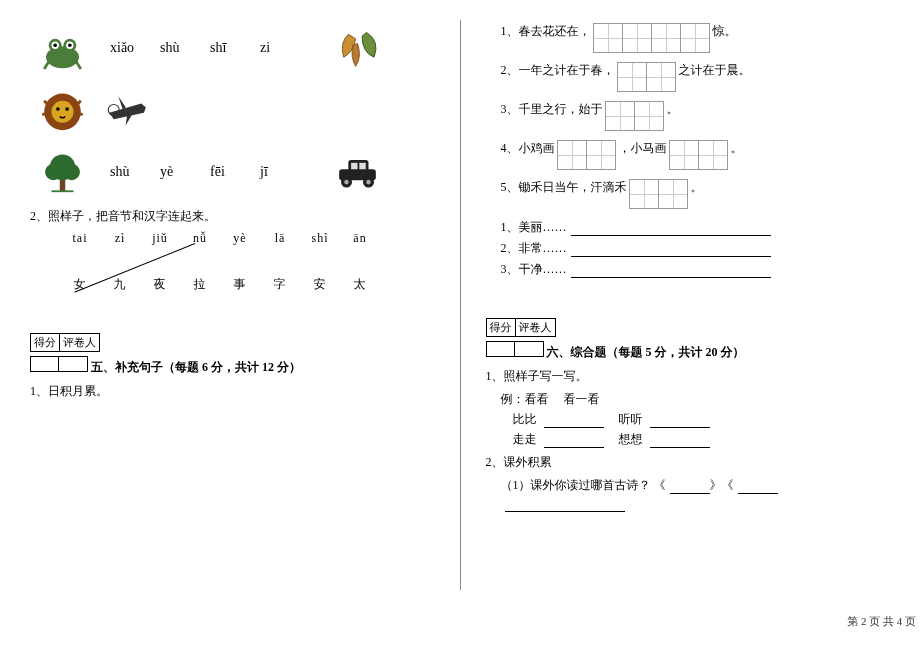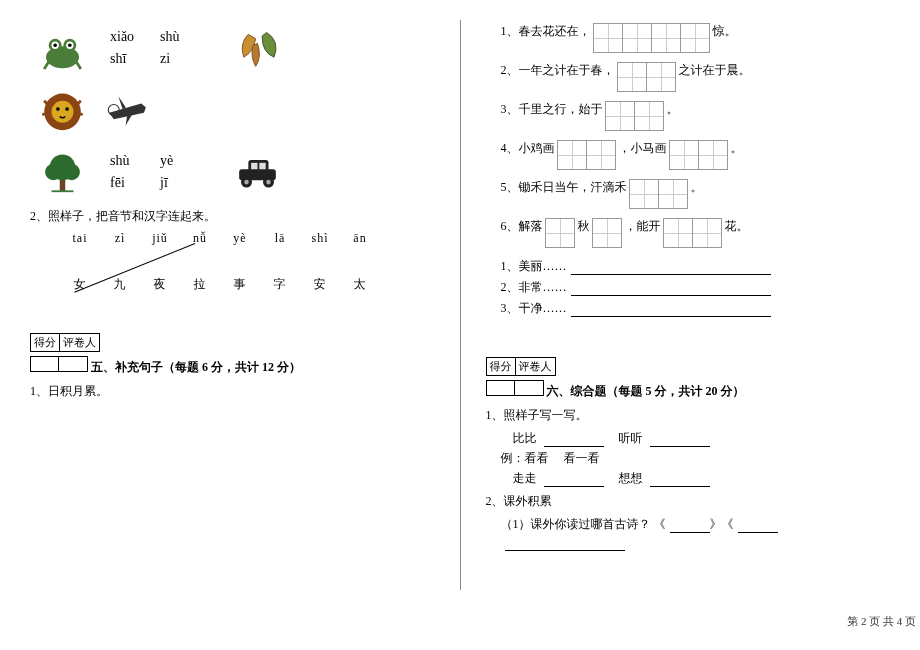--- a/index.html
+++ b/index.html
@@ -36,21 +36,21 @@
     .clip-img {
       width: 65px;
       height: 56px;
       display: flex;
       align-items: center;
       justify-content: center;
     }
     .clip-img svg { width: 55px; height: 50px; }
     .pinyin-pairs {
       display: flex;
-      flex-direction: column;
+      flex-direction: row;
       justify-content: center;
       margin: 0 15px;
       font-family: "Times New Roman", serif;
       font-size: 14px;
       line-height: 22px;
     }
     .pinyin-pairs span { display: inline-block; width: 50px; }
     .q2-title { font-size: 12px; margin: 8px 0 6px; }
     .syllable-row, .hanzi-row {
       display: flex;
@@ -303,63 +303,47 @@
       <span>。</span>
     </div>
     <div class="fill-line">
       <span>5、锄禾日当午，汗滴禾</span>
       <span class="char-boxes">
           <span class="char-box"></span>
           <span class="char-box"></span>
         </span>
       <span>。</span>
     </div>
-    <div class="fill-line">
-      <span>6、解落</span>
-      <span class="char-boxes">
-          <span class="char-box"></span>
-        </span>
-      <span>秋</span>
-      <span class="char-boxes">
-          <span class="char-box"></span>
-        </span>
-      <span>，能开</span>
-      <span class="char-boxes">
-          <span class="char-box"></span>
-          <span class="char-box"></span>
-        </span>
-      <span>花。</span>
-    </div>
 
     <div class="sent-make"><span>1、美丽……</span><span class="ublank"></span></div>
     <div class="sent-make"><span>2、非常……</span><span class="ublank"></span></div>
     <div class="sent-make"><span>3、干净……</span><span class="ublank"></span></div>
 
     <div class="section-header-row">
       <div class="score-box">
         <div>得分</div>
         <div>评卷人</div>
       </div><br>
       <div class="score-box" style="margin-top:-1px;">
         <div style="height:14px;"></div>
           <div></div>
       </div>
       <span class="section-title">六、综合题（每题 5 分，共计 20 分）</span>
     </div>
 
     <div class="subq">1、照样子写一写。</div>
     <div class="example-row">
+      <span>例：看看</span>&nbsp;&nbsp;&nbsp;&nbsp;
+      <span>看一看</span>
+    </div>
+    <div class="example-row">
       &nbsp;&nbsp;&nbsp;&nbsp;<span>比比</span>&nbsp;<span class="ublank short"></span>
       &nbsp;&nbsp;&nbsp;&nbsp;<span>听听</span>&nbsp;<span class="ublank short"></span>
     </div>
     <div class="example-row">
-      <span>例：看看</span>&nbsp;&nbsp;&nbsp;&nbsp;
-      <span>看一看</span>
-    </div>
-    <div class="example-row">
       &nbsp;&nbsp;&nbsp;&nbsp;<span>走走</span>&nbsp;<span class="ublank short"></span>
       &nbsp;&nbsp;&nbsp;&nbsp;<span>想想</span>&nbsp;<span class="ublank short"></span>
     </div>
     <div class="subq">2、课外积累</div>
     <div class="example-row">
       <span>（1）课外你读过哪首古诗？ 《</span><span class="ublank tiny"></span><span>》《</span><span class="ublank tiny"></span>
     </div>
     <div class="example-row">
       <span class="ublank" style="min-width:120px;"></span>
     </div>

